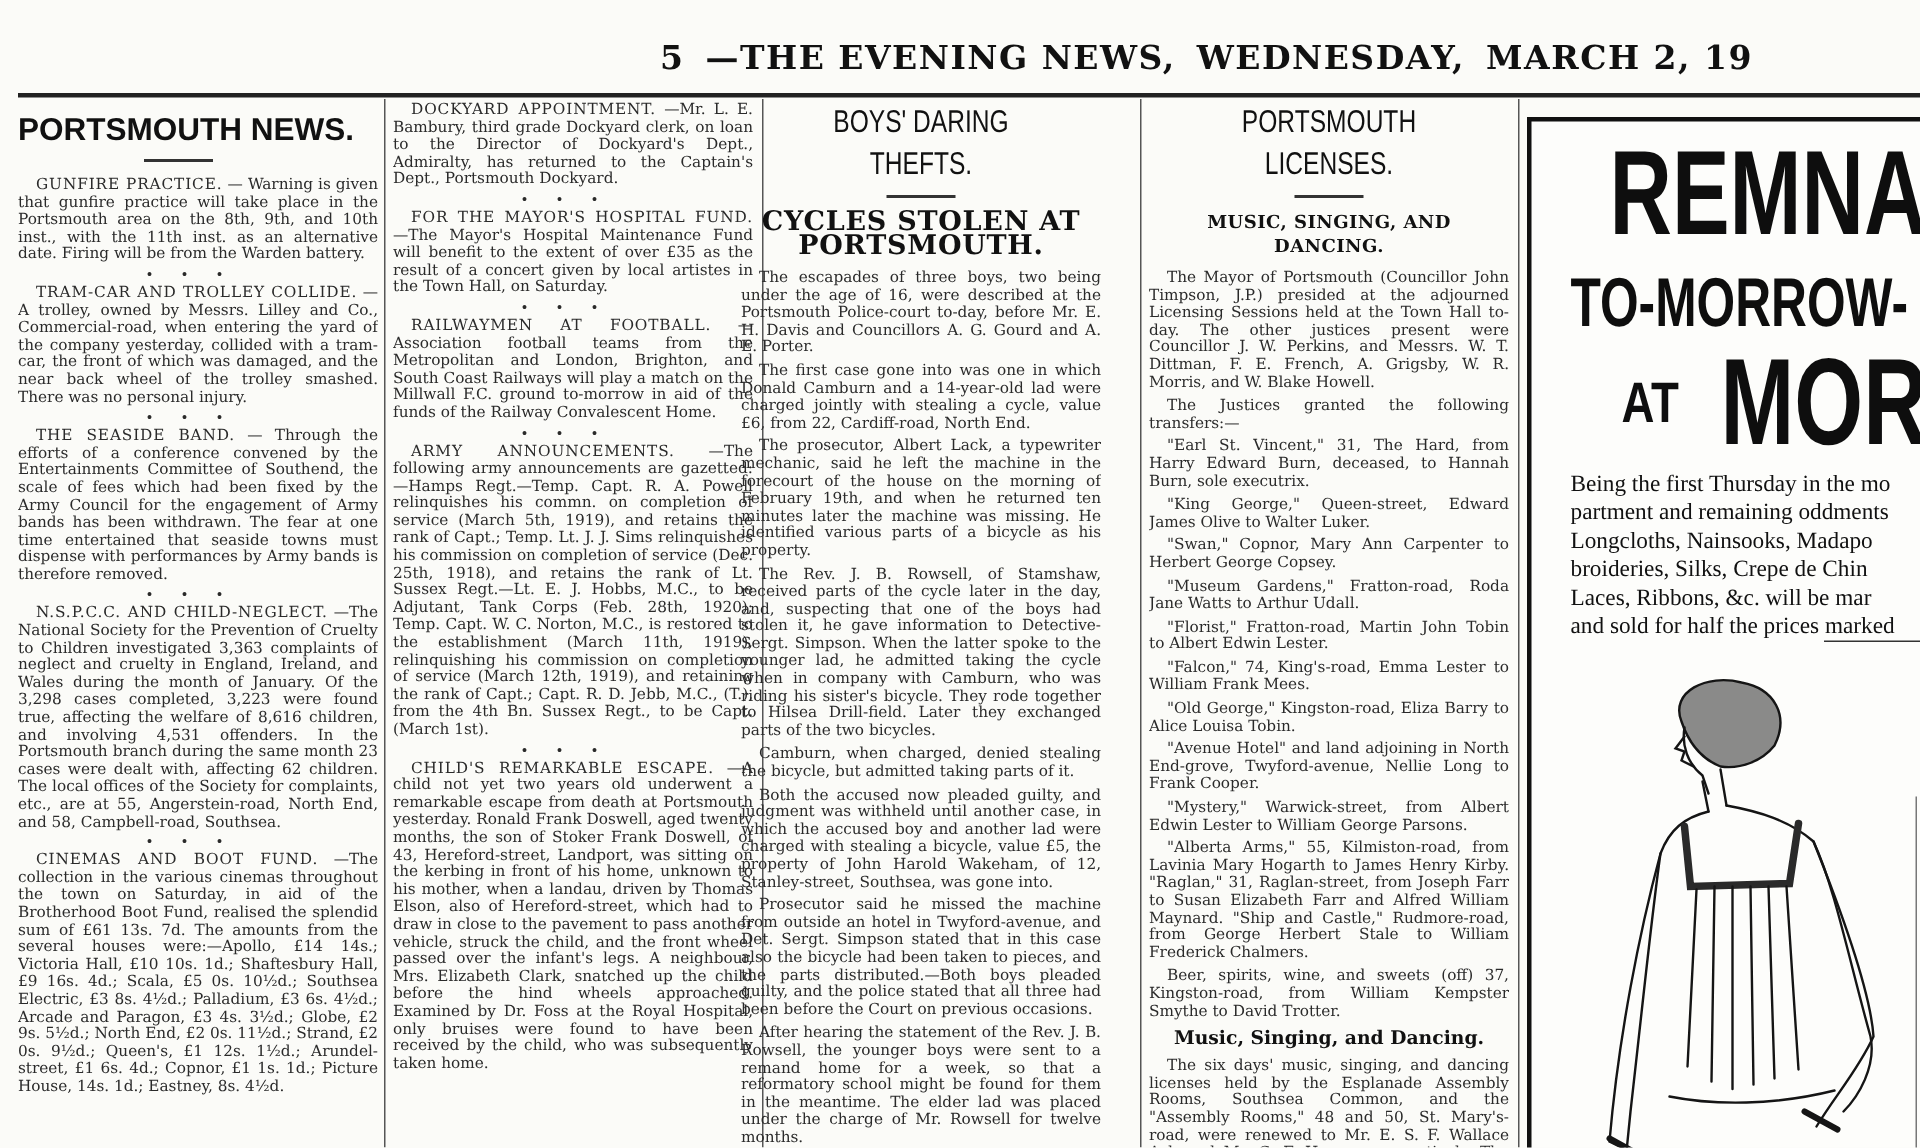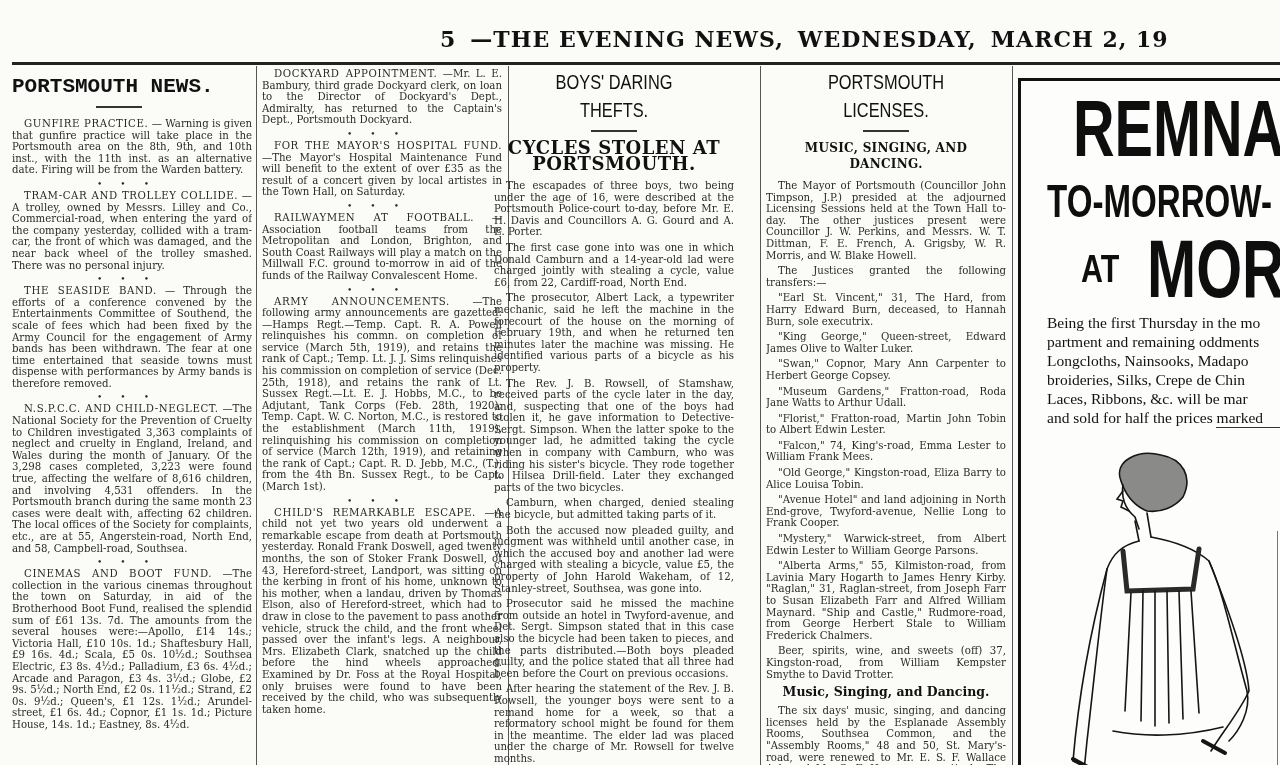--- a/index.html
+++ b/index.html
@@ -4,21 +4,21 @@
 <style>
   html,body{margin:0;padding:0;}
   body{width:1280px;height:765px;overflow:hidden;background:#fbfbf8;color:#1a1a1a;position:relative;font-family:"DejaVu Serif",serif;}
   .masthead{position:absolute;left:440px;top:26px;width:860px;height:34px;white-space:nowrap;font-family:"DejaVu Serif",serif;font-weight:bold;font-size:22px;letter-spacing:1px;color:#111;}
   .masthead span{margin-right:14px;}
   .rule-top{position:absolute;left:12px;top:62px;width:1268px;height:3px;background:#222;}
   .col{position:absolute;top:68px;height:697px;overflow:hidden;font-size:10.2px;line-height:11.6px;text-align:justify;color:#2a2a2a;}
   .col p{margin:0 0 4px 0;text-indent:12px;}
   .col .dots{text-align:center;margin:1px 0 2px;letter-spacing:18px;font-size:9px;line-height:8px;}
   .vsep{position:absolute;top:66px;width:1px;height:699px;background:#555;}
-  .col-h{font-family:Liberation Mono, monospace;font-weight:bold;text-align:center;color:#111;margin:0;}
+  .col-h{font-family:Liberation Sans, sans-serif;font-weight:bold;text-align:center;color:#111;margin:0;}
   .col1 .col-h{font-size:21px;line-height:26px;text-align:left;margin-top:6px;}
   .col3 .col-h,.col4 .col-h{font-family:"Liberation Sans",sans-serif;font-weight:normal;transform:scaleX(.78);transform-origin:center;font-size:21px;line-height:28px;}
   .shortrule{width:46px;height:2px;background:#333;margin:6px auto 8px;}
   .col1 .shortrule{margin:6px 0 10px 84px;}
   .subhead{font-weight:bold;text-align:center;font-size:18px;line-height:16px;letter-spacing:.5px;margin:2px 0 8px;color:#111;}
   .subhead2{font-weight:bold;text-align:center;font-size:12.5px;line-height:15px;margin:4px 0 6px;color:#111;}
   .cap{font-variant:small-caps;letter-spacing:.6px;margin-top:44px;}
   .col1{left:12px;width:240px;}
   .col2{left:262px;width:240px;}
   .col3{left:494px;width:240px;}

